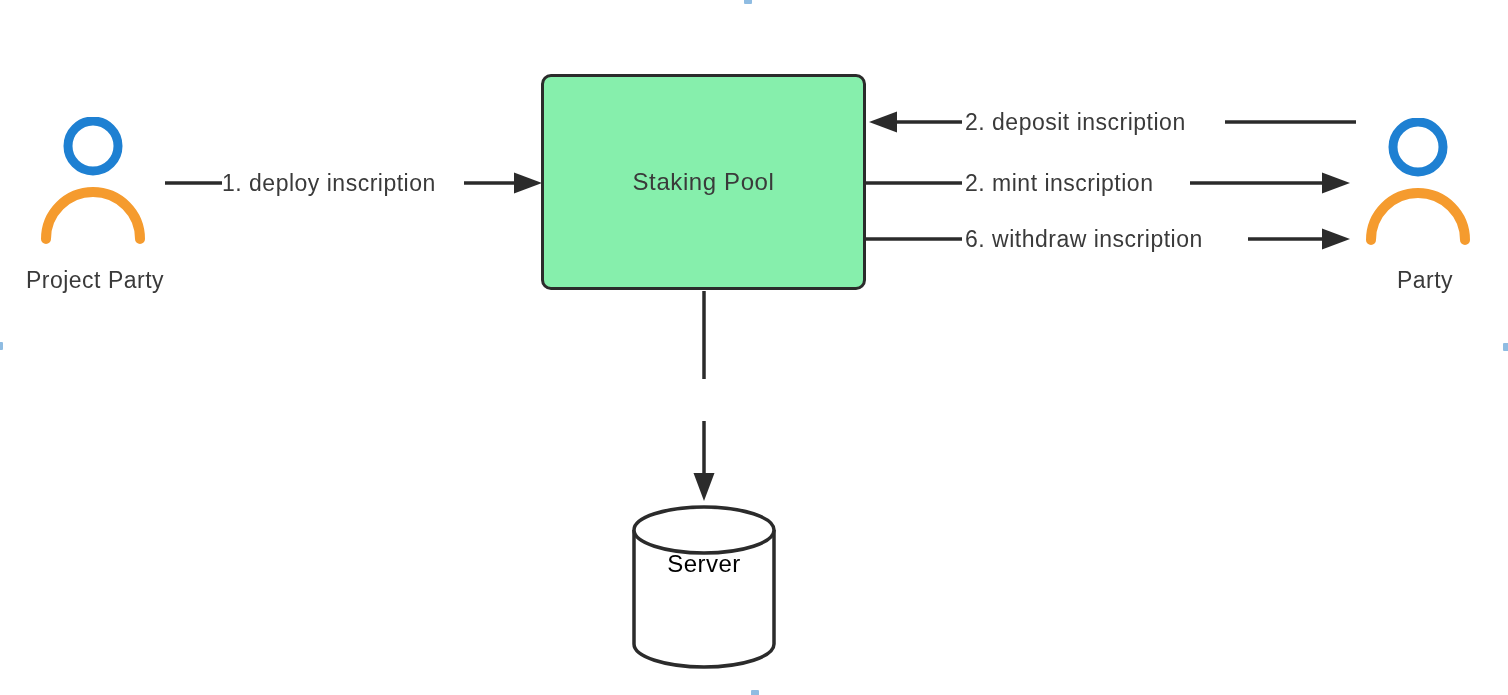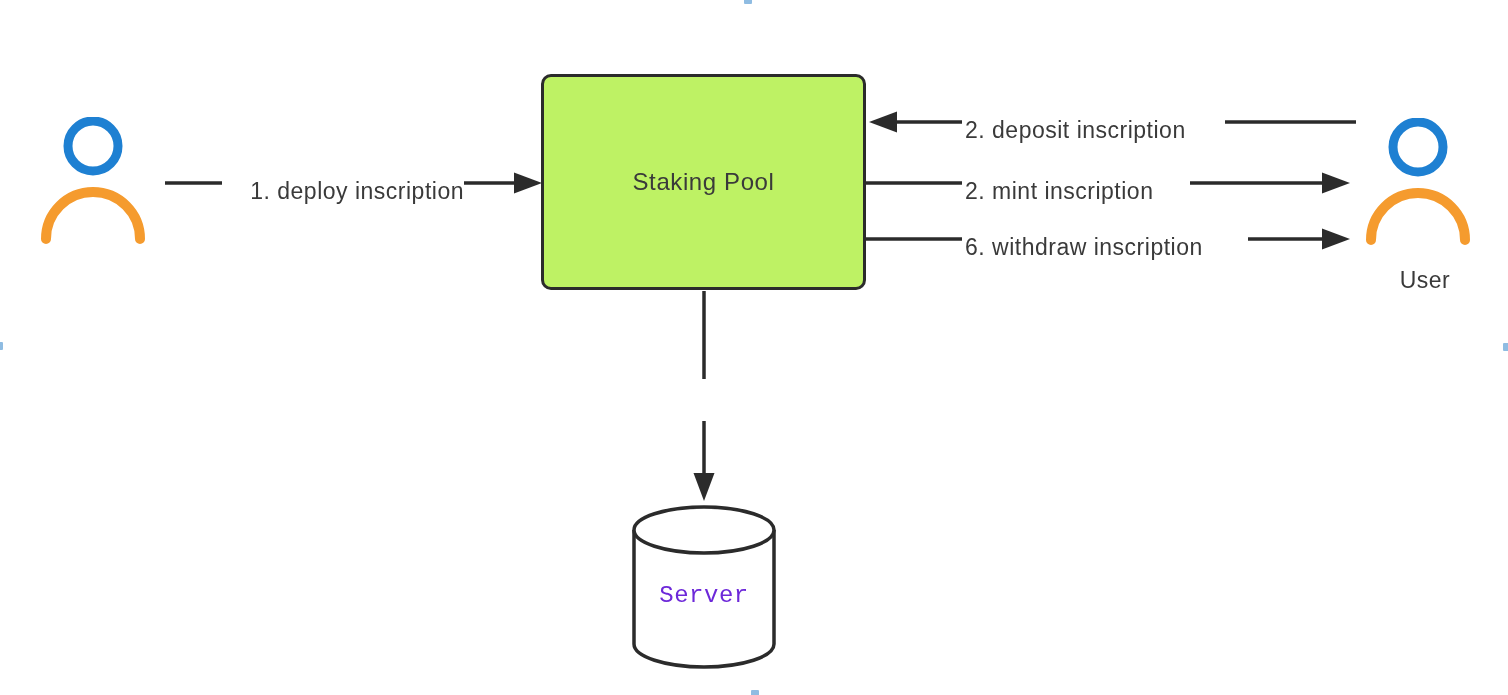--- a/index.html
+++ b/index.html
@@ -26,21 +26,21 @@
   }
   .pool-box {
     position: absolute;
     left: 541px;
     top: 74px;
     width: 325px;
     height: 216px;
     box-sizing: border-box;
     border: 3.5px solid #2b2b2b;
     border-radius: 10px;
-    background: #bef264;
+    background: #86efac;
     display: flex;
     align-items: center;
     justify-content: center;
   }
   .pool-box span {
     font-size: 24px;
     color: #3a3a3a;
     letter-spacing: 0.6px;
   }
   .node-label {
@@ -51,33 +51,31 @@
     text-align: center;
     white-space: nowrap;
   }
   .edge-label {
     position: absolute;
     font-size: 23px;
     color: #3a3a3a;
     letter-spacing: 0.5px;
     white-space: nowrap;
     line-height: 28px;
-    margin-top: 8px;
   }
-  .edge-label.centered { text-align: right; }
+  .edge-label.centered { text-align: left; }
   .server-label {
     position: absolute;
     left: 629px;
-    top: 582px;
+    top: 550px;
     width: 150px;
     font-size: 24px;
-    color: #6d28d9;
+    color: #000000;
     letter-spacing: 0.5px;
     text-align: center;
-    font-family: Liberation Mono, monospace;
   }
   .handle {
     position: absolute;
     width: 8px;
     height: 8px;
     background: #6aa5d8;
     border-radius: 1px;
     opacity: 0.75;
   }
 </style>
@@ -110,30 +108,31 @@
       <polygon points="1350,183 1322,172.5 1322,193.5"></polygon>
       <polygon points="1350,239 1322,228.5 1322,249.5"></polygon>
       <polygon points="704,501 693.5,473 714.5,473"></polygon>
     </g>
   </svg>
 
   <svg class="node-shape" style="left:41px; top:117px;" width="104" height="132" viewBox="0 0 104 132">
     <circle cx="52" cy="29" r="25" fill="none" stroke="#1e80d2" stroke-width="9"></circle>
     <path d="M 5 122 A 47 47 0 0 1 99 122" fill="none" stroke="#f59b2e" stroke-width="10" stroke-linecap="round"></path>
   </svg>
+  <div class="node-label" style="left:0px; top:267px; width:190px;">Project Party</div>
 
   <div class="pool-box">
     <span>Staking Pool</span>
   </div>
 
   <svg class="node-shape" style="left:1366px; top:118px;" width="104" height="132" viewBox="0 0 104 132">
     <circle cx="52" cy="29" r="25" fill="none" stroke="#1e80d2" stroke-width="9"></circle>
     <path d="M 5 122 A 47 47 0 0 1 99 122" fill="none" stroke="#f59b2e" stroke-width="10" stroke-linecap="round"></path>
   </svg>
-  <div class="node-label" style="left:1350px; top:267px; width:150px;">User</div>
+  <div class="node-label" style="left:1350px; top:267px; width:150px;">Party</div>
 
   <svg class="node-shape" style="left:630px; top:504px;" width="148" height="168" viewBox="0 0 148 168">
     <path d="M 4 26 L 4 140 A 70 23 0 0 0 144 140 L 144 26" fill="#ffffff" stroke="#2b2b2b" stroke-width="3.5"></path>
     <ellipse cx="74" cy="26" rx="70" ry="23" fill="#ffffff" stroke="#2b2b2b" stroke-width="3.5"></ellipse>
   </svg>
   <div class="server-label">Server</div>
 
   <div class="edge-label centered" style="left:222px; top:169px; width:242px;">1. deploy inscription</div>
   <div class="edge-label" style="left:965px; top:108px;">2. deposit inscription</div>
   <div class="edge-label" style="left:965px; top:169px;">2. mint inscription</div>

